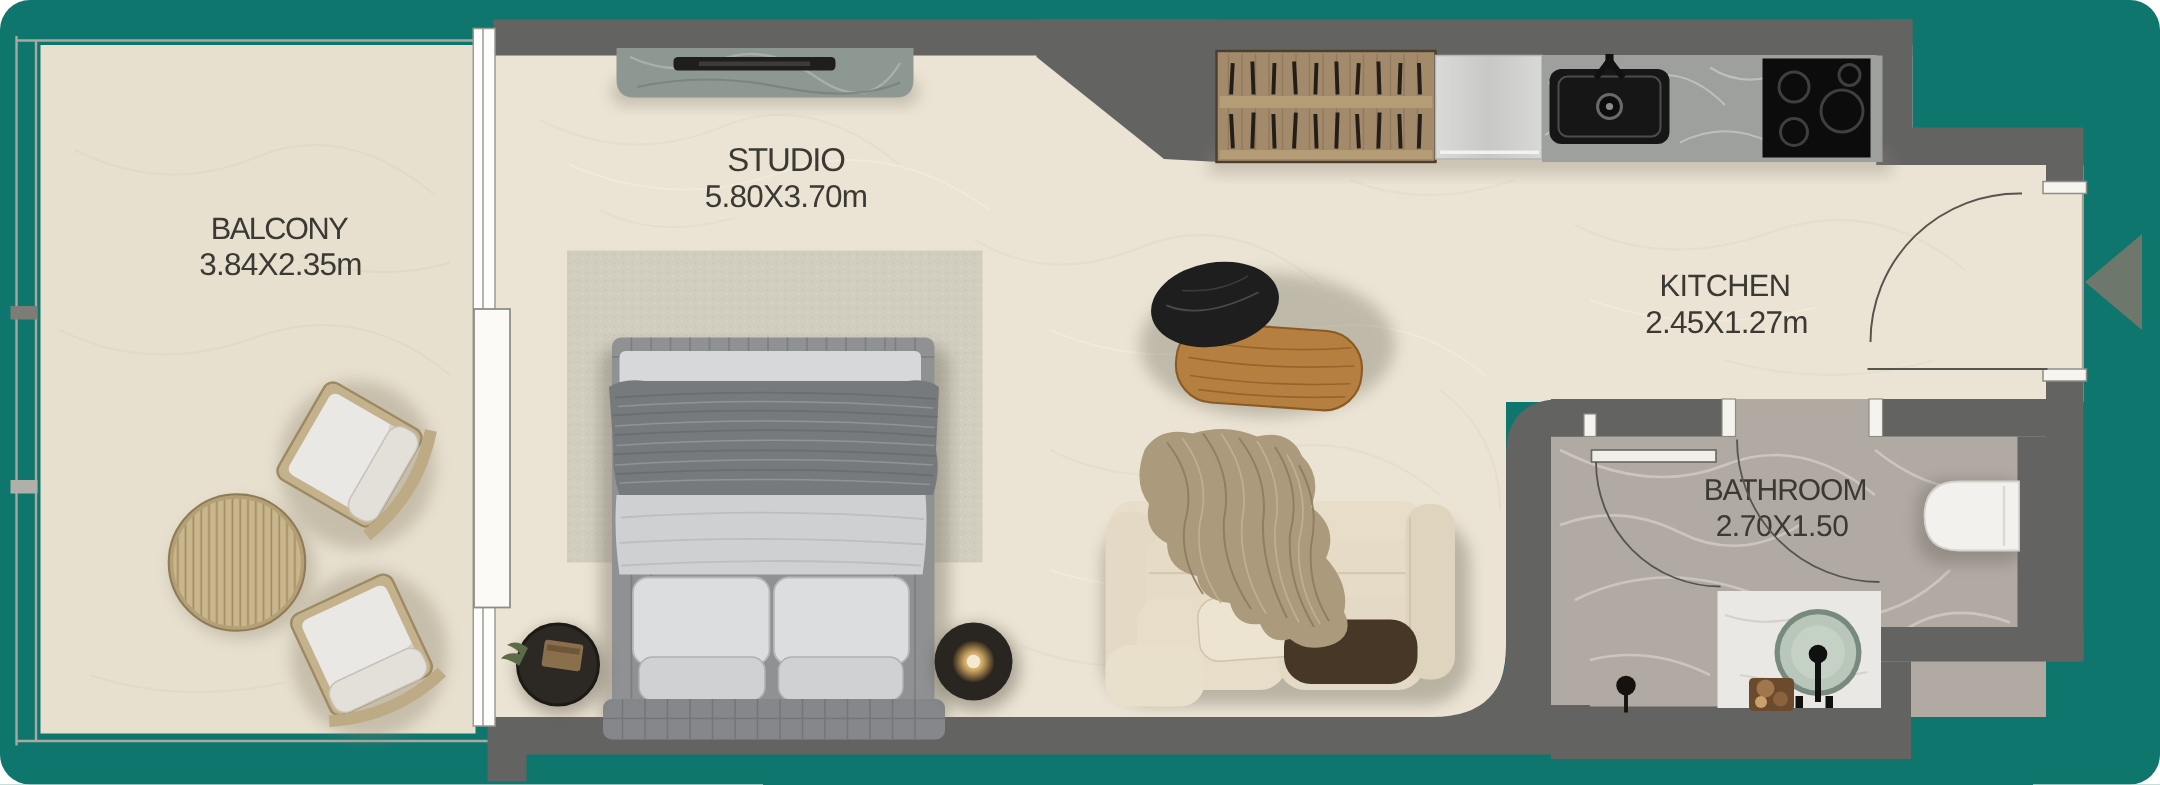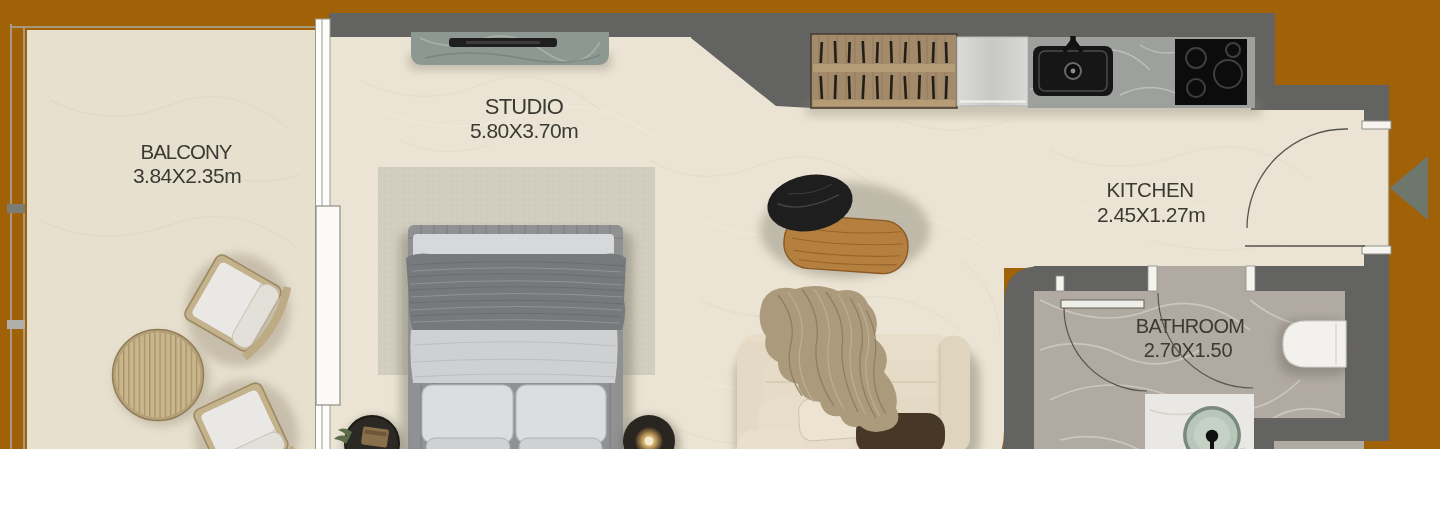--- a/index.html
+++ b/index.html
@@ -1,17 +1,17 @@
 <!DOCTYPE html>
 <html><head>
 <meta charset="utf-8">
 <style>
   html,body{margin:0;padding:0;background:#ffffff;}
-  .page{position:relative;width:1440px;height:449px;background:#a16207;overflow:hidden;
-        font-family:"Liberation Sans", sans-serif;}
+  .page{position:relative;width:1440px;height:523px;background:#0f766e;overflow:hidden;
+        font-family:"Liberation Sans", sans-serif;border-radius:20px;}
   svg{display:block;}
   text{font-family:"Liberation Sans", sans-serif;fill:#3a3a33;}
 </style>
 </head>
 <body>
 <div class="page">
 <svg width="1440" height="523" viewBox="0 0 1440 523">
 <defs>
   <pattern id="slats" width="5.2" height="12" patternUnits="userSpaceOnUse">
     <rect width="5.2" height="12" fill="#cab68c"></rect>

